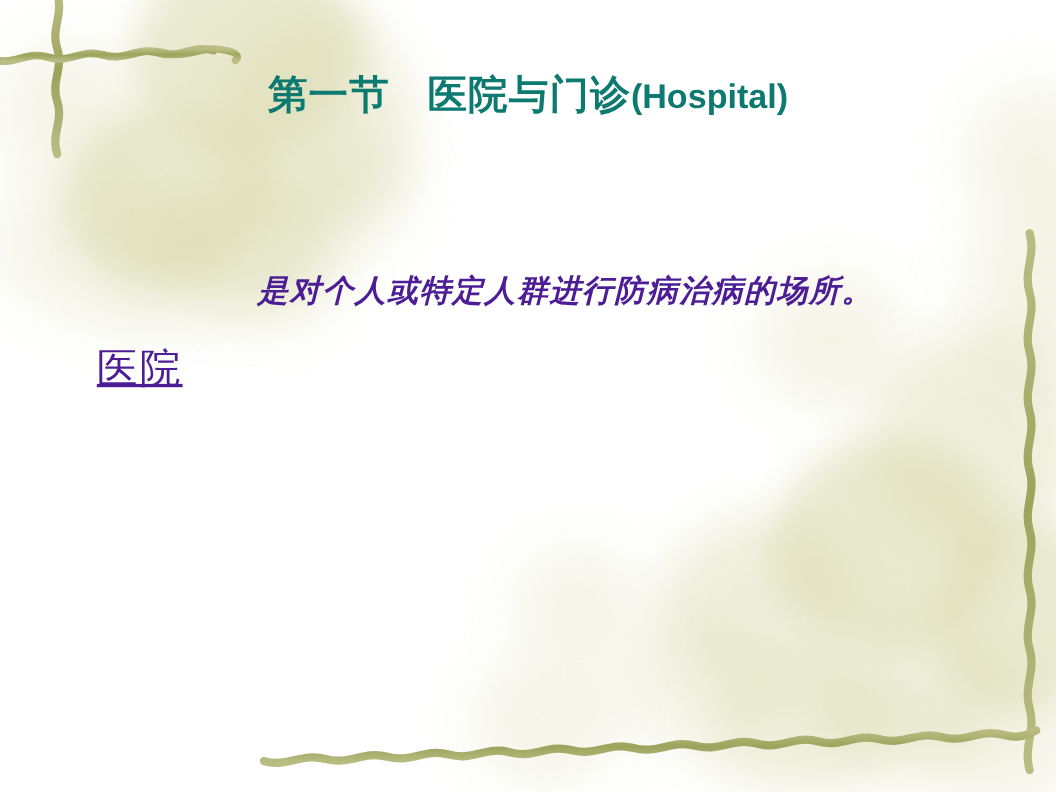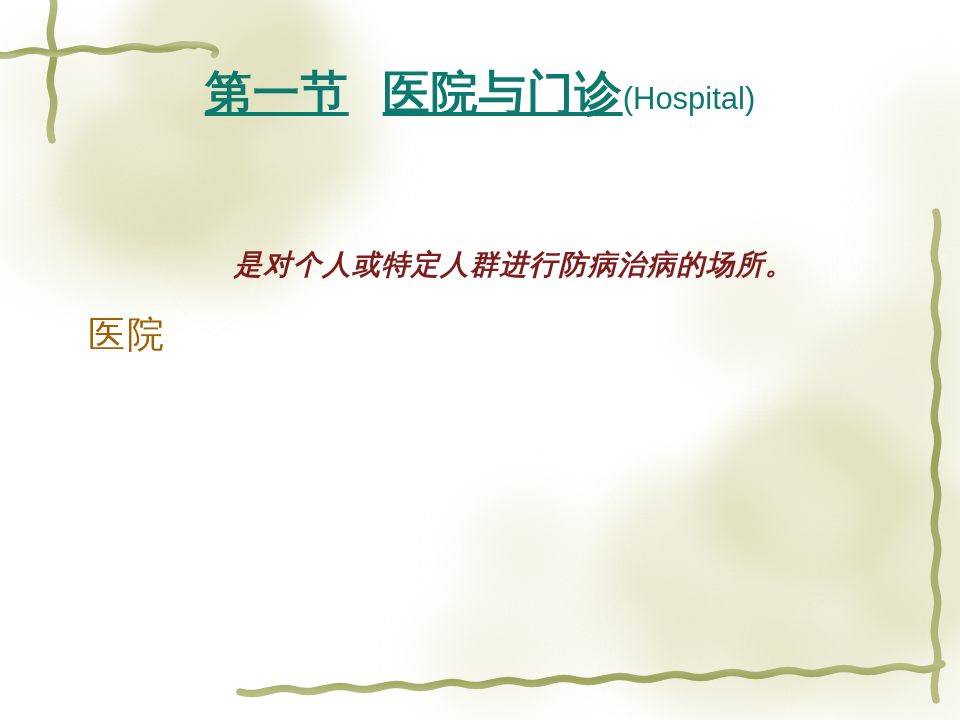--- a/index.html
+++ b/index.html
@@ -76,54 +76,54 @@
     top: 62px;
     width: 960px;
     z-index: 3;
     text-align: center;
     white-space: nowrap;
     color: #0d7a70;
   }
   #title .cn {
     font-family: "DejaVu Sans", "Liberation Sans", sans-serif;
     font-weight: bold;
-    font-size: 47px;
+    font-size: 36px;
     letter-spacing: 1px;
     vertical-align: baseline;
-    text-decoration: underline;
   }
   #title .gap { display: inline-block; width: 34px; }
   #title .en {
     font-family: "Liberation Sans", "DejaVu Sans", sans-serif;
     font-size: 31px;
-    font-weight: normal;
+    font-weight: bold;
     letter-spacing: 0px;
     vertical-align: baseline;
   }
 
   #term {
     position: absolute;
     left: 88px;
     top: 316px;
     z-index: 3;
-    color: #a16207;
+    color: #4c1d95;
     font-family: "DejaVu Serif", "Liberation Serif", serif;
     font-size: 37px;
     letter-spacing: 2px;
     line-height: 1;
     white-space: nowrap;
+    text-decoration: underline;
   }
 
   #body-text {
     position: absolute;
     left: 196px;
     top: 244px;
     width: 730px;
     z-index: 3;
-    color: #7f1d1d;
+    color: #4c1d95;
     font-family: "DejaVu Serif", "Liberation Serif", serif;
     font-style: italic;
     font-weight: bold;
     font-size: 28px;
     line-height: 41px;
     letter-spacing: 1.5px;
   }
   #body-text p { margin: 0; }
   #body-text .lead { text-indent: 38px; margin-bottom: 3px; }
   #body-text .para { text-indent: 14px; }

